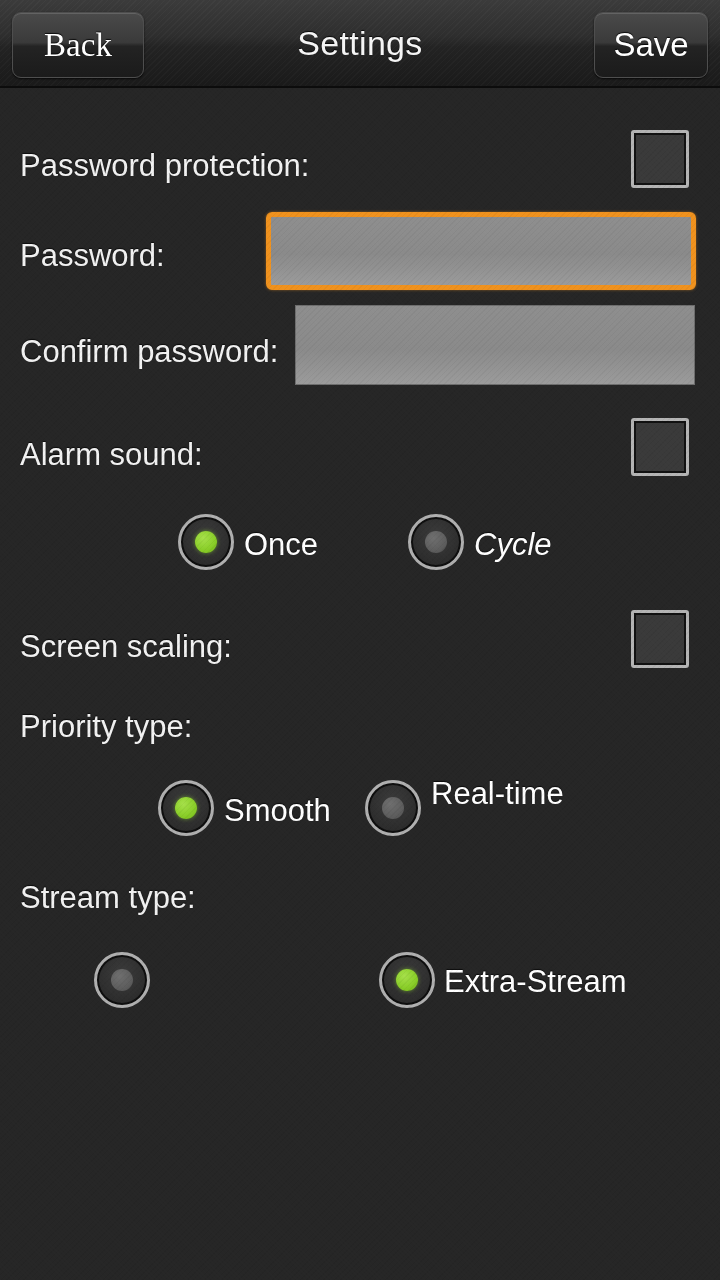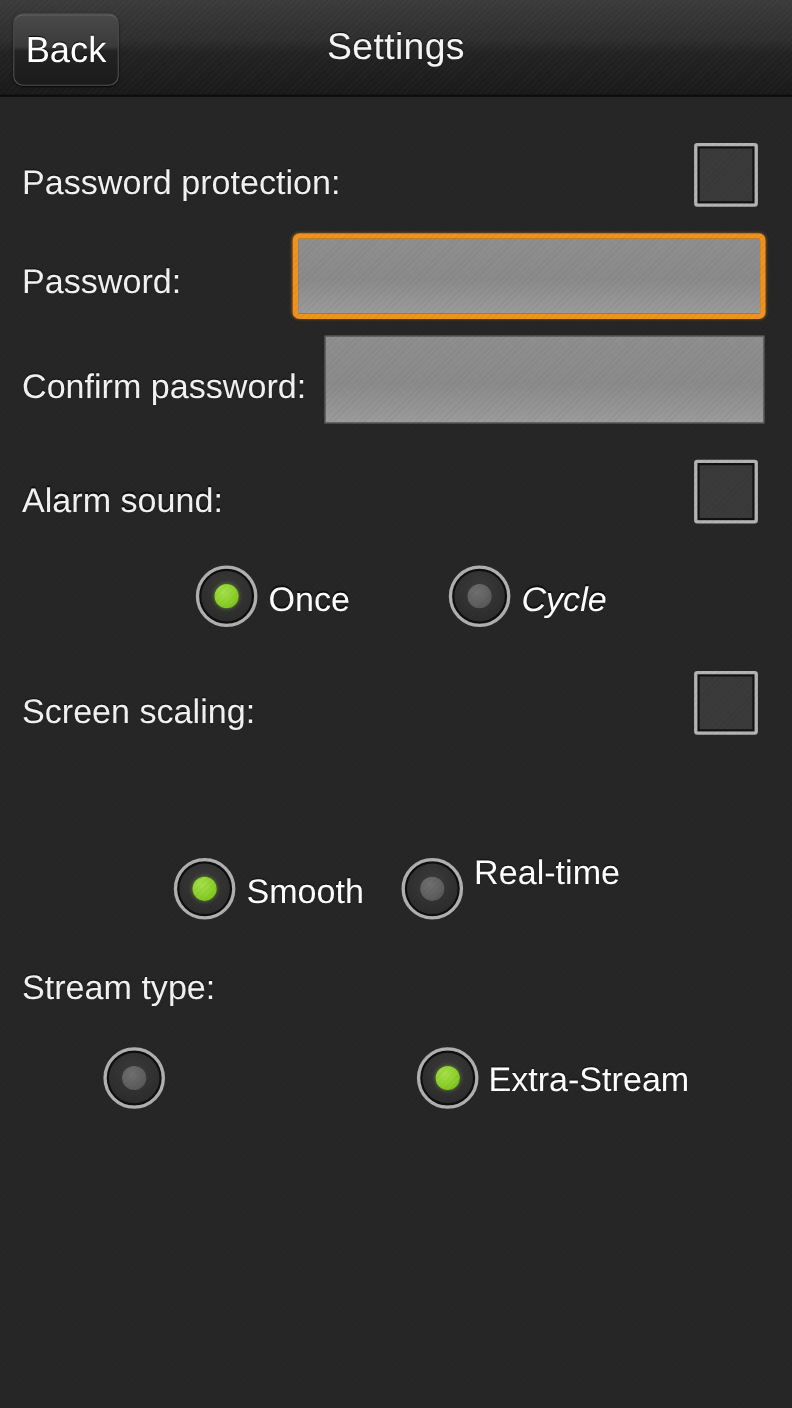--- a/index.html
+++ b/index.html
@@ -65,21 +65,21 @@
     box-shadow: inset 0 1px 0 rgba(255,255,255,0.14),
                 0 1px 2px rgba(0,0,0,0.75);
     color: #ffffff;
     font-size: 33px;
     line-height: 64px;
     text-align: center;
     box-sizing: border-box;
     text-shadow: 0 -1px 1px rgba(0,0,0,0.85);
     cursor: pointer;
   }
-  #back-button { left: 12px; width: 96px; }
+  #back-button { left: 12px; width: 132px; font-family: Liberation Serif, serif; }
   #save-button { left: 594px; width: 114px; }
 
   
   .row-label {
     position: absolute;
     color: #f2f2f2;
     font-size: 31px;
     white-space: nowrap;
     text-shadow: 0 -1px 1px rgba(0,0,0,0.7);
   }
@@ -146,20 +146,21 @@
   }
 </style>
 </head>
 <body>
 
 <div id="screen">
 
   <div id="titlebar">
     <div id="title-text">Settings</div>
     <div class="navbtn" id="back-button">Back</div>
+    <div class="navbtn" id="save-button">Save</div>
   </div>
 
   <div class="row-label" style="left:20px; top:148px;">Password protection:</div>
   <div class="checkbox" style="left:631px; top:130px;"></div>
 
   <div class="row-label" style="left:20px; top:238px;">Password:</div>
   <div class="textfield focused" style="left:266px; top:212px; width:430px; height:78px;" title=""></div>
 
   <div class="row-label" style="left:20px; top:334px;">Confirm password:</div>
   <div class="textfield" style="left:295px; top:305px; width:400px; height:80px;" title=""></div>
@@ -173,20 +174,21 @@
   <div class="radio-label" style="left:244px; top:527px;">Once</div>
 
   <div class="radio off" style="left:408px; top:514px;">
     <span class="dot"></span>
   </div>
   <div class="radio-label" style="left:474px; top:527px;font-style:italic;">Cycle</div>
 
   <div class="row-label" style="left:20px; top:629px;text-align:center;">Screen scaling:</div>
   <div class="checkbox" style="left:631px; top:610px;"></div>
 
+  <div class="row-label" style="left:20px; top:709px;">Priority type:</div>
 
   <div class="radio on" style="left:158px; top:780px;">
     <span class="dot"></span>
   </div>
   <div class="radio-label" style="left:224px; top:793px;">Smooth</div>
 
   <div class="radio off" style="left:365px; top:780px;">
     <span class="dot"></span>
   </div>
   <div class="radio-label" style="left:431px; top:776px;">Real-time</div>

